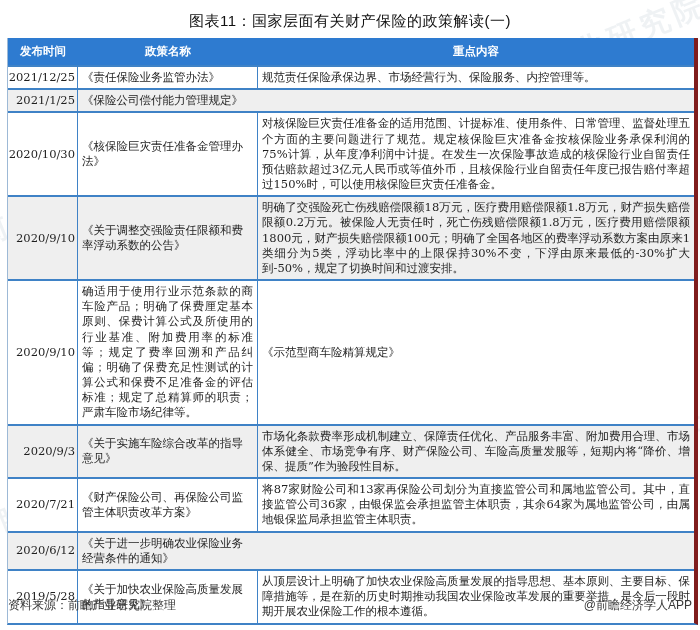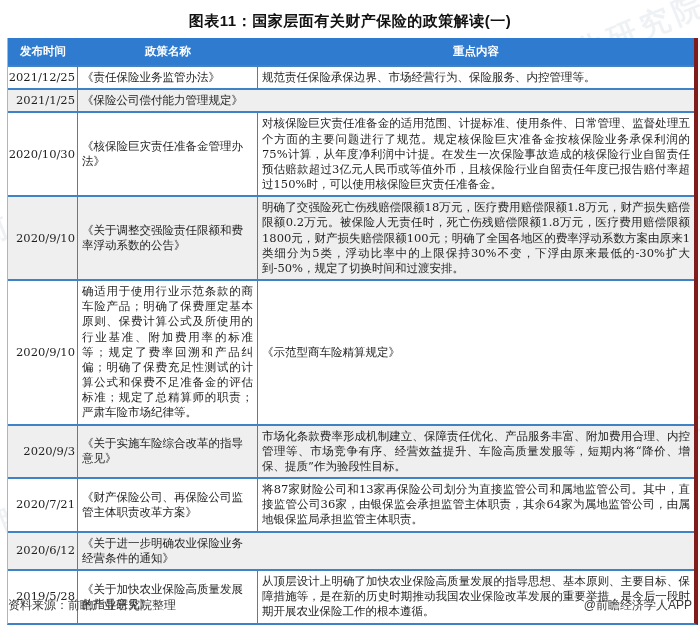--- a/index.html
+++ b/index.html
@@ -4,21 +4,21 @@
 <style>
   :root{
     --header-bg:#2e7bd0;
     --border:#3f82c6;
     --row-alt:#efefef;
     --text:#1f1f1f;
   }
   html,body{margin:0;padding:0;}
   body{font-family:"Liberation Sans",sans-serif;background:#ffffff;}
   .page{position:relative;width:700px;height:630px;background:#ffffff;overflow:hidden;}
-  .title{margin-top:12px;text-align:center;font-size:15px;font-weight:bold;color:#111;
+  .title{margin-top:12px;text-align:center;font-size:15px;font-weight:normal;color:#111;
          font-family:"Liberation Sans",sans-serif;letter-spacing:0.5px;}
   .table{position:absolute;left:7px;top:38px;width:686px;
          border-left:1px solid #9db9d6;border-right:4px solid #7f1d1d;
          border-bottom:2px solid var(--border);font-family:"DejaVu Serif",serif;color:var(--text);}
   .tr{display:grid;grid-template-columns:70px 180px 436px;border-top:2px solid var(--border);}
   .tr.head{background:var(--header-bg);color:#ffffff;border-top:none;
            font-family:"Liberation Sans",sans-serif;font-weight:bold;font-size:12px;}
   .tr.head .td{border-right:none;min-height:27px;}
   .td{display:flex;align-items:center;padding:3px 4px;font-size:11.5px;line-height:1.32;
       border-right:1px solid var(--border);box-sizing:border-box;}
@@ -79,21 +79,21 @@
       <div class="td content">明确了交强险死亡伤残赔偿限额18万元，医疗费用赔偿限额1.8万元，财产损失赔偿限额0.2万元。被保险人无责任时，死亡伤残赔偿限额1.8万元，医疗费用赔偿限额1800元，财产损失赔偿限额100元；明确了全国各地区的费率浮动系数方案由原来1类细分为5类，浮动比率中的上限保持30%不变，下浮由原来最低的-30%扩大到-50%，规定了切换时间和过渡安排。</div>
     </div>
     <div class="tr body">
       <div class="td date">2020/9/10</div>
       <div class="td content">确适用于使用行业示范条款的商车险产品；明确了保费厘定基本原则、保费计算公式及所使用的行业基准、附加费用率的标准等；规定了费率回溯和产品纠偏；明确了保费充足性测试的计算公式和保费不足准备金的评估标准；规定了总精算师的职责；严肃车险市场纪律等。</div>
       <div class="td">《示范型商车险精算规定》</div>
     </div>
     <div class="tr body">
       <div class="td date">2020/9/3</div>
       <div class="td">《关于实施车险综合改革的指导意见》</div>
-      <div class="td content">市场化条款费率形成机制建立、保障责任优化、产品服务丰富、附加费用合理、内控管理等、市场竞争有序、经营效益提升、车险高质量发服等，短期内将“降价、增保、提质”作为验段性目标。</div>
+      <div class="td content">市场化条款费率形成机制建立、保障责任优化、产品服务丰富、附加费用合理、市场体系健全、市场竞争有序、财产保险公司、车险高质量发服等，短期内将“降价、增保、提质”作为验段性目标。</div>
     </div>
     <div class="tr body">
       <div class="td date">2020/7/21</div>
       <div class="td">《财产保险公司、再保险公司监管主体职责改革方案》</div>
       <div class="td content">将87家财险公司和13家再保险公司划分为直接监管公司和属地监管公司。其中，直接监管公司36家，由银保监会承担监管主体职责，其余64家为属地监管公司，由属地银保监局承担监管主体职责。</div>
     </div>
     <div class="tr body">
       <div class="td date">2020/6/12</div>
       <div class="td">《关于进一步明确农业保险业务经营条件的通知》</div>
     </div>

